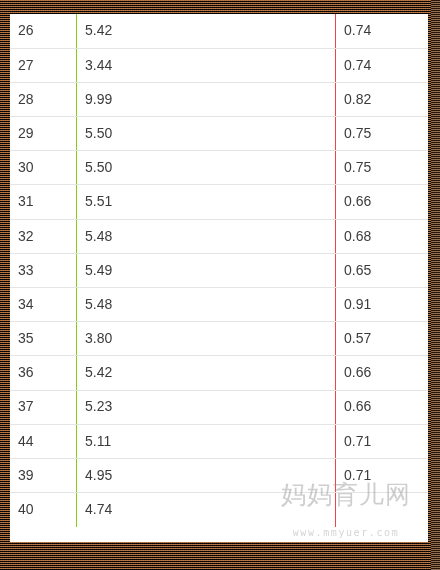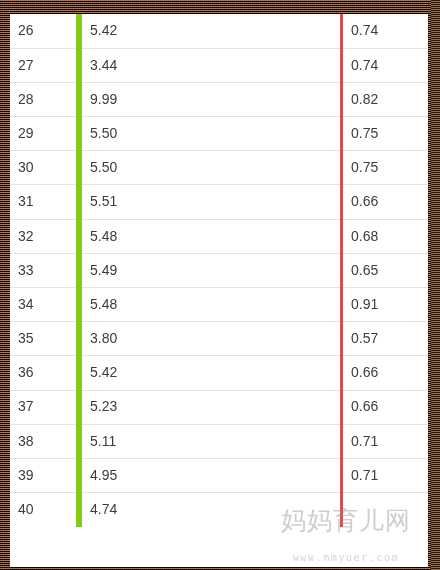--- a/index.html
+++ b/index.html
@@ -22,21 +22,21 @@
     height: 570px;
     box-sizing: border-box;
     background-color: #2a1c12;
     background-image:
       repeating-linear-gradient(0deg,
         rgba(0,0,0,0.92) 0px, rgba(0,0,0,0.92) 1px,
         rgba(196,126,72,0.85) 1px, rgba(196,126,72,0.85) 2px),
       repeating-linear-gradient(90deg,
         rgba(0,0,0,0.95) 0px, rgba(0,0,0,0.95) 1px,
         rgba(208,140,84,0.80) 1px, rgba(208,140,84,0.80) 2px);
-    padding: 14px 12px 3px 10px;
+    padding: 14px 12px 28px 10px;
   }
 
   
   #page-frame::after {
     content: "";
     position: absolute;
     top: 0;
     right: 0;
     width: 9px;
     height: 100%;
@@ -77,26 +77,26 @@
     background: #ffffff;
     white-space: nowrap;
   }
 
   
   td.col-index {
     width: 58px;
   }
   td.col-value {
     width: 250px;
-    border-left: 6px solid #84cc16;
+    border-left: 1px solid #84cc16;
     padding-left: 12px;
   }
   td.col-value2 {
     width: auto;
-    border-left: 3px solid #ef4444;
+    border-left: 1px solid #ef4444;
     padding-left: 12px;
   }
 
   table.data-table tr:last-child td {
     border-bottom: none;
   }
 
   
   #watermark {
     position: absolute;
@@ -104,21 +104,21 @@
     bottom: 4px;
     width: 152px;
     opacity: 0.42;
     pointer-events: none;
     user-select: none;
     text-align: center;
   }
 
   #watermark .wm-logo {
     display: block;
-    font-family: Liberation Sans, sans-serif;
+    font-family: Liberation Serif, serif;
     font-size: 25px;
     letter-spacing: 1px;
     color: #8d8d8d;
     line-height: 1.05;
     white-space: nowrap;
   }
 
   #watermark .wm-url {
     display: block;
     font-family: "DejaVu Sans Mono", monospace;
@@ -204,21 +204,21 @@
           <td class="col-value2">0.66</td>
         </tr>
 
         <tr>
           <td class="col-index">37</td>
           <td class="col-value">5.23</td>
           <td class="col-value2">0.66</td>
         </tr>
 
         <tr>
-          <td class="col-index">38</td>
+          <td class="col-index">44</td>
           <td class="col-value">5.11</td>
           <td class="col-value2">0.71</td>
         </tr>
 
         <tr>
           <td class="col-index">39</td>
           <td class="col-value">4.95</td>
           <td class="col-value2">0.71</td>
         </tr>
 

